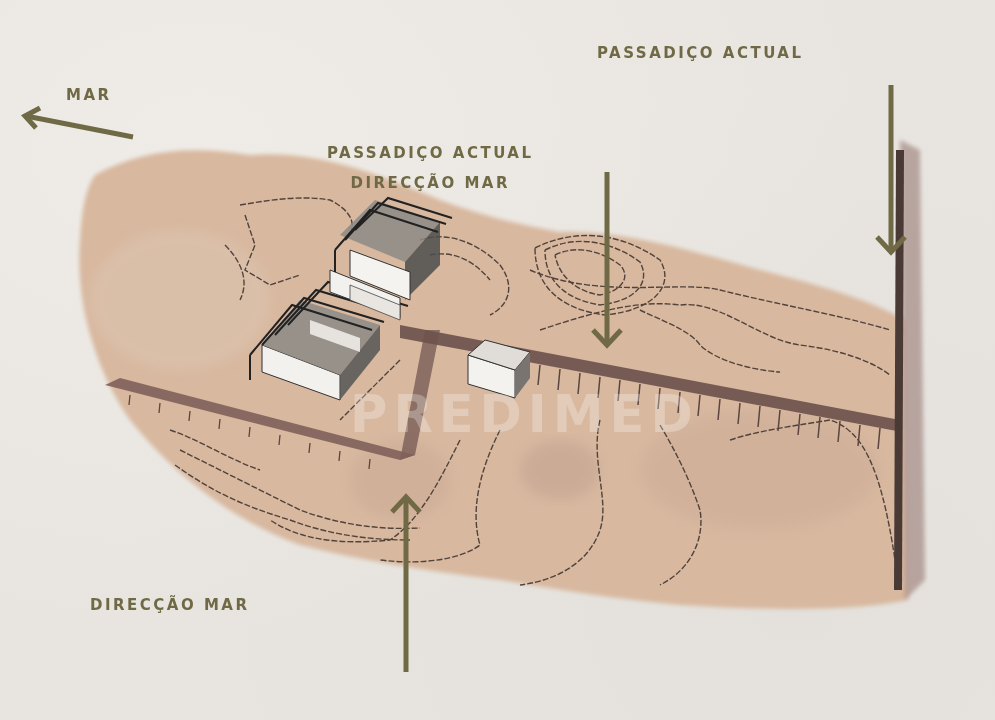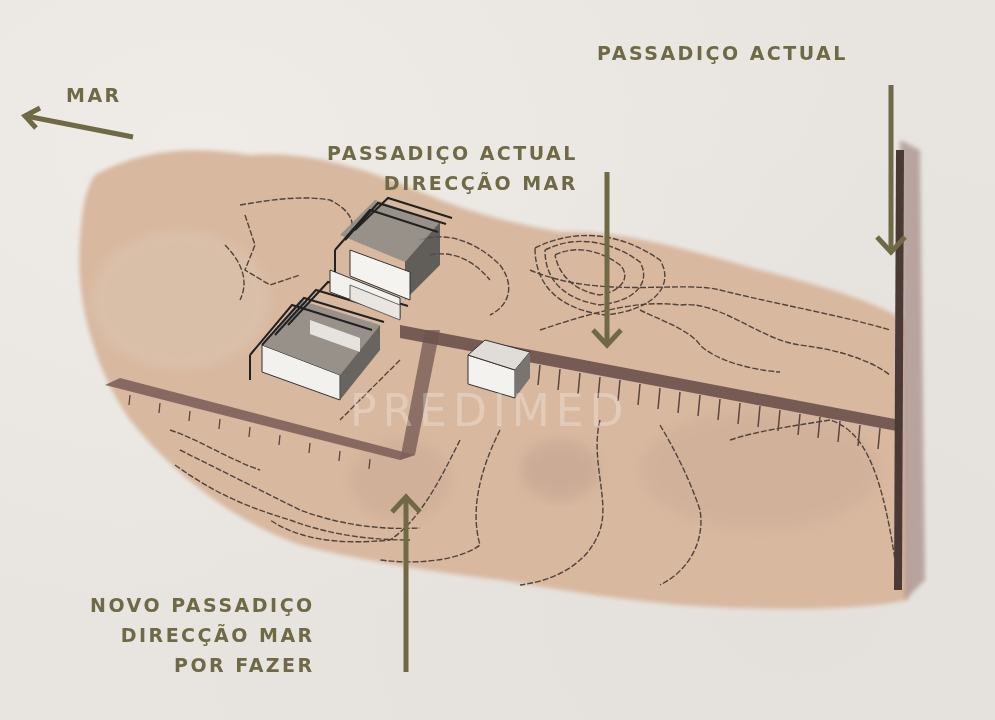--- a/index.html
+++ b/index.html
@@ -14,31 +14,31 @@
       radial-gradient(ellipse at 20% 20%, #efece7 0%, rgba(239,236,231,0) 60%),
       radial-gradient(ellipse at 80% 85%, #e4e1dc 0%, rgba(228,225,220,0) 60%),
       #e8e5e0;
   }
   svg.scene { position: absolute; left: 0; top: 0; }
   .label {
     position: absolute;
     color: #6f6a45;
     font-family: "DejaVu Sans", sans-serif;
     font-weight: bold;
-    font-size: 19px;
+    font-size: 15px;
     letter-spacing: 2.5px;
     line-height: 30px;
-    text-align: right;
+    text-align: center;
     white-space: nowrap;
   }
   .label .line { display: block; }
   .watermark {
     position: absolute; left: 350px; top: 385px;
     font-family: "DejaVu Sans", sans-serif;
-    font-size: 44px; font-weight: normal; letter-spacing: 6px;
+    font-size: 51px; font-weight: bold; letter-spacing: 6px;
     color: rgba(255,255,255,0.28);
   }
 </style>
 </head>
 <body>
 
 <div class="paper"></div>
 
 <svg class="scene" width="995" height="720" viewBox="0 0 995 720">
   <defs>
@@ -188,16 +188,14 @@
 <div class="label" style="left:597px; top:38px;">
   <span class="line">PASSADIÇO ACTUAL</span>
 </div>
 
 <div class="label" style="left:327px; top:138px;">
   <span class="line">PASSADIÇO ACTUAL</span>
   <span class="line">DIRECÇÃO MAR</span>
 </div>
 
 <div class="label" style="left:90px; top:590px;">
-  <span class="line">NOVO PASSADIÇO</span>
   <span class="line">DIRECÇÃO MAR</span>
-  <span class="line">POR FAZER</span>
 </div>
 
 </body></html>

